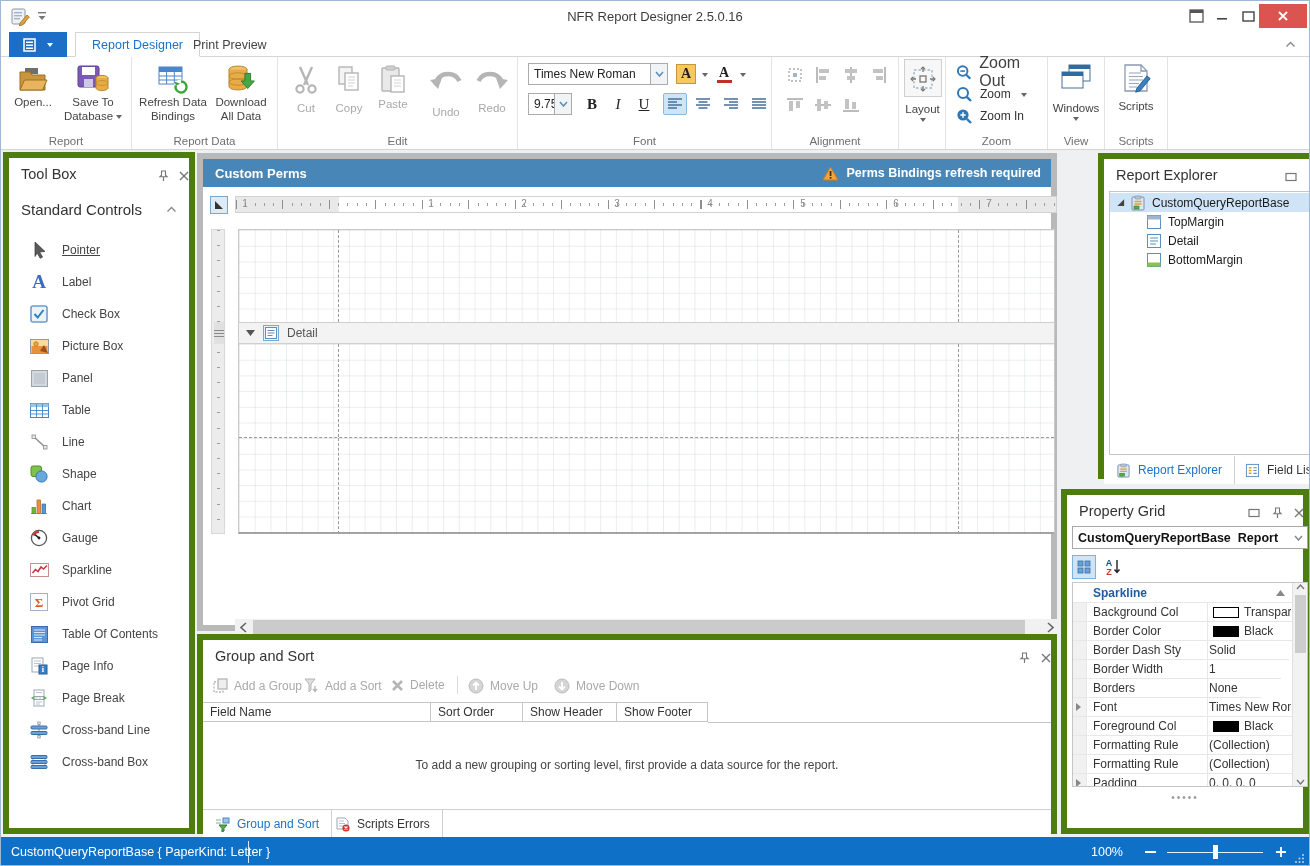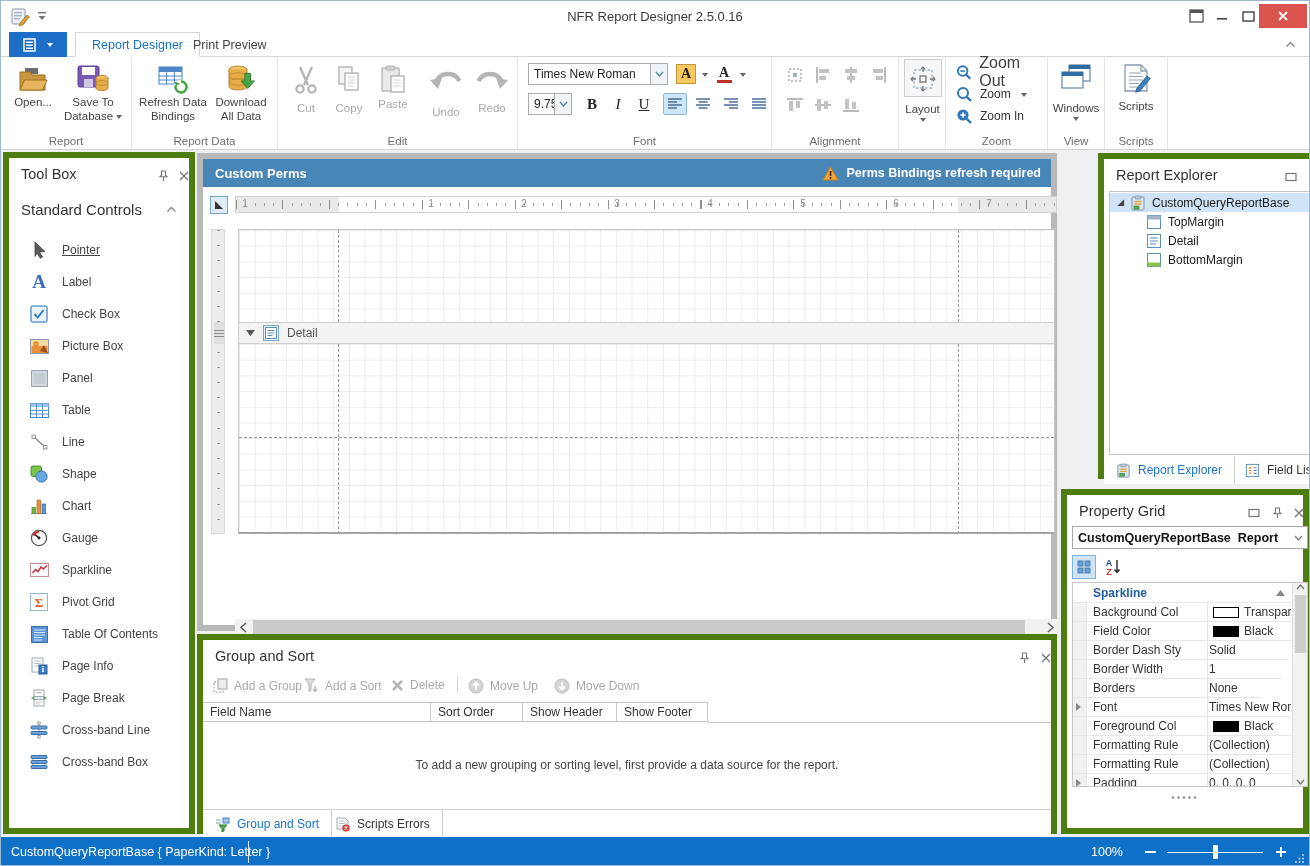--- a/index.html
+++ b/index.html
@@ -901,21 +901,21 @@
       <div class="prow" style="top:20px;width:220px">
         <span class="ind"></span>
           <span class="lab">Background Col</span>
         <span class="val">
             <span class="swatch" style="background:#fff"></span>
             <span>Transparent</span>
           </span>
       </div>
       <div class="prow" style="top:39px;width:220px">
         <span class="ind"></span>
-          <span class="lab">Field Color</span>
+          <span class="lab">Border Color</span>
         <span class="val">
             <span class="swatch" style="background:#000"></span>
             <span>Black</span>
           </span>
       </div>
       <div class="prow" style="top:58px;width:216px">
         <span class="ind"></span>
           <span class="lab">Border Dash Sty</span>
         <span class="val" style="left:136px">Solid</span>
       </div>

